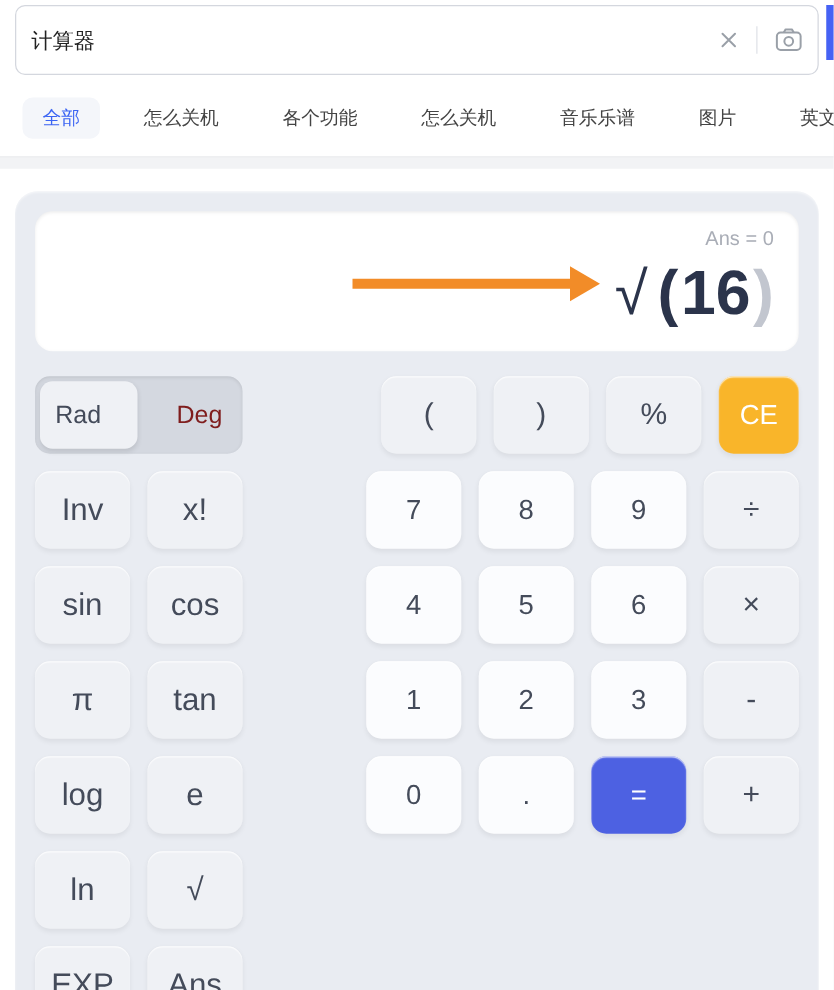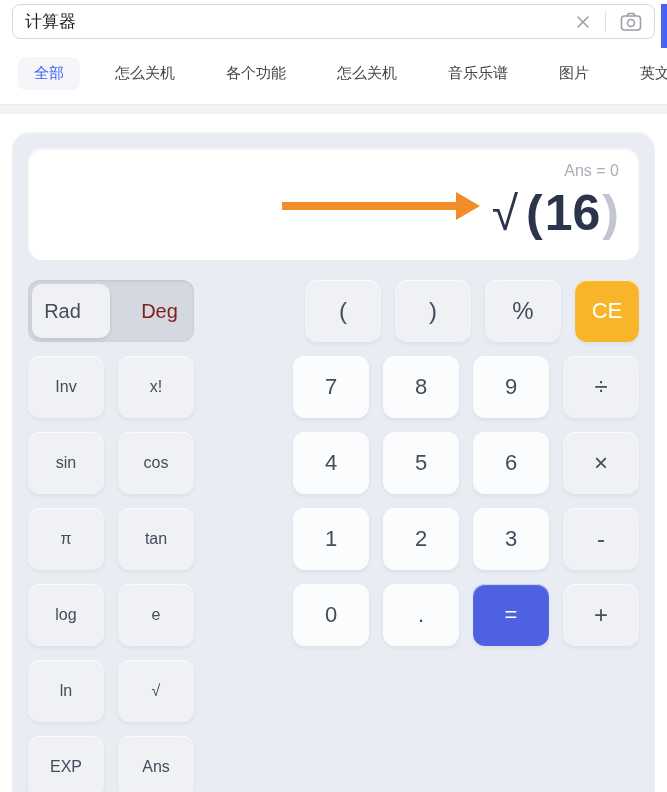--- a/index.html
+++ b/index.html
@@ -8,21 +8,21 @@
       height: 792px;
       font-family: -apple-system, BlinkMacSystemFont, "Segoe UI", Arial, sans-serif;
       background: #fff;
       overflow: hidden;
       position: relative;
     }
 
     
     .search-bar {
       margin: 4px 12px 0 12px;
-      height: 35px;
+      height: 56px;
       border: 1px solid #d4d7de;
       border-radius: 8px;
       display: flex;
       align-items: center;
       padding: 0 12px;
       position: relative;
     }
     .search-input {
       border: none;
       outline: none;
@@ -160,21 +160,21 @@
       background: #eff1f5;
       box-shadow: 0 2px 4px rgba(0,0,0,0.06), inset 0 1px 1px rgba(255,255,255,0.8);
       cursor: pointer;
       display: flex;
       align-items: center;
       justify-content: center;
       font-family: inherit;
     }
     .btn.sci {
       width: 76px;
-      font-size: 16px;
+      font-size: 25px;
       text-align: center;
     }
     .btn.num {
       width: 76px;
       background: #fbfcfe;
     }
     .btn.op {
       width: 76px;
       font-size: 24px;
     }

